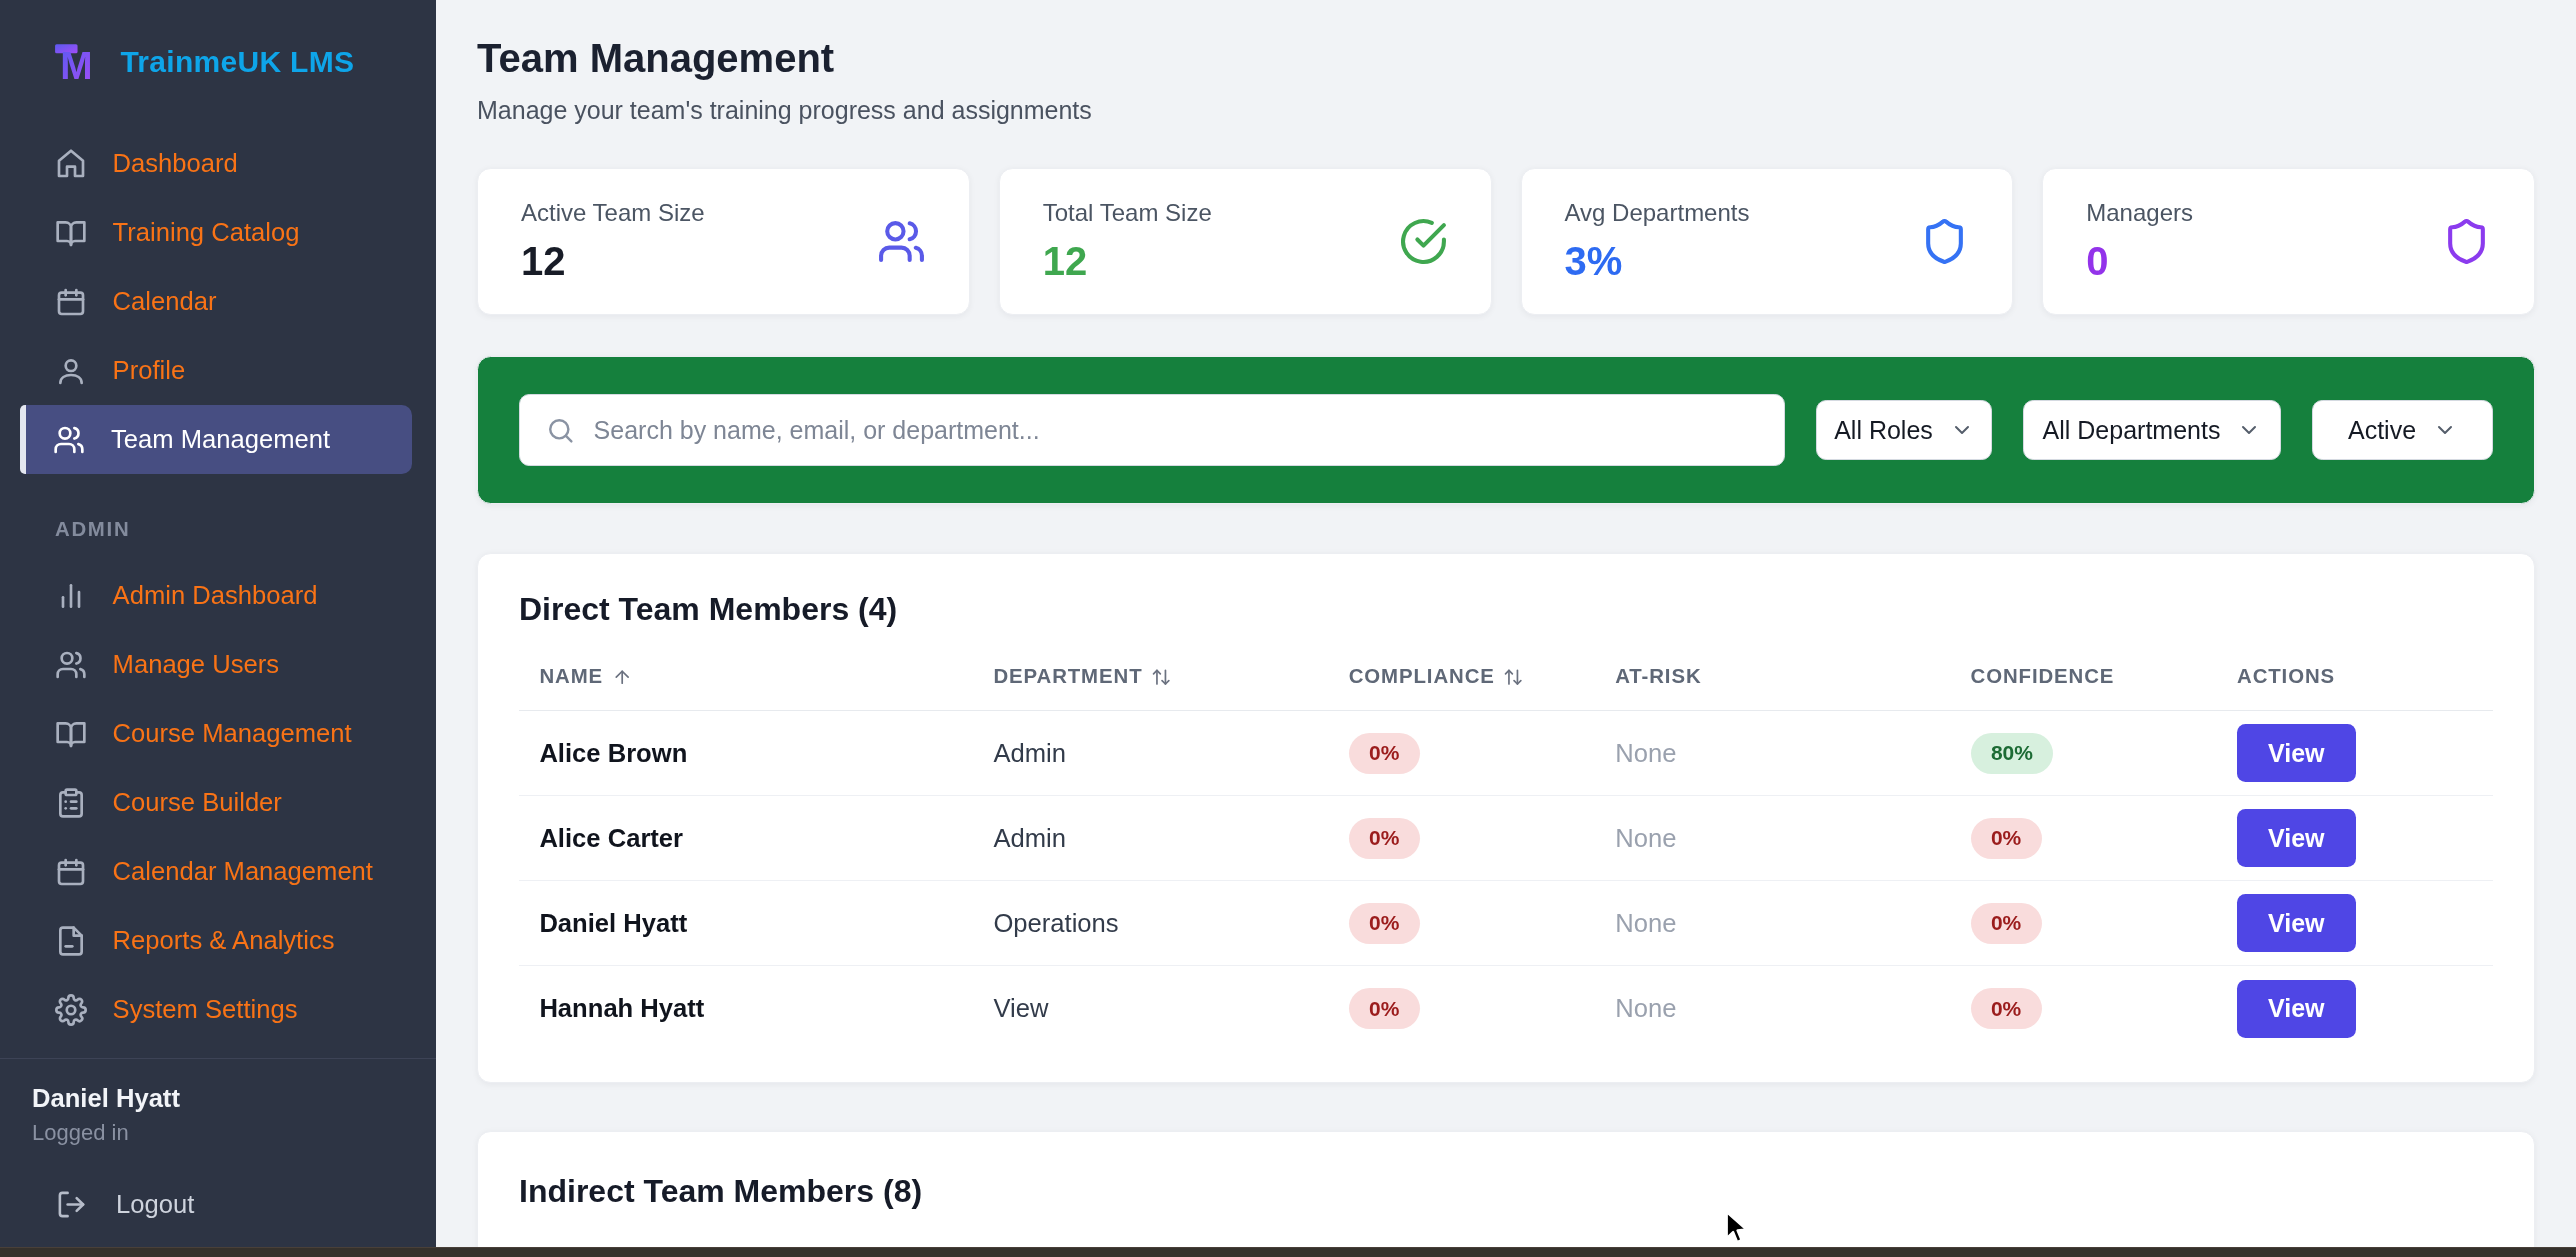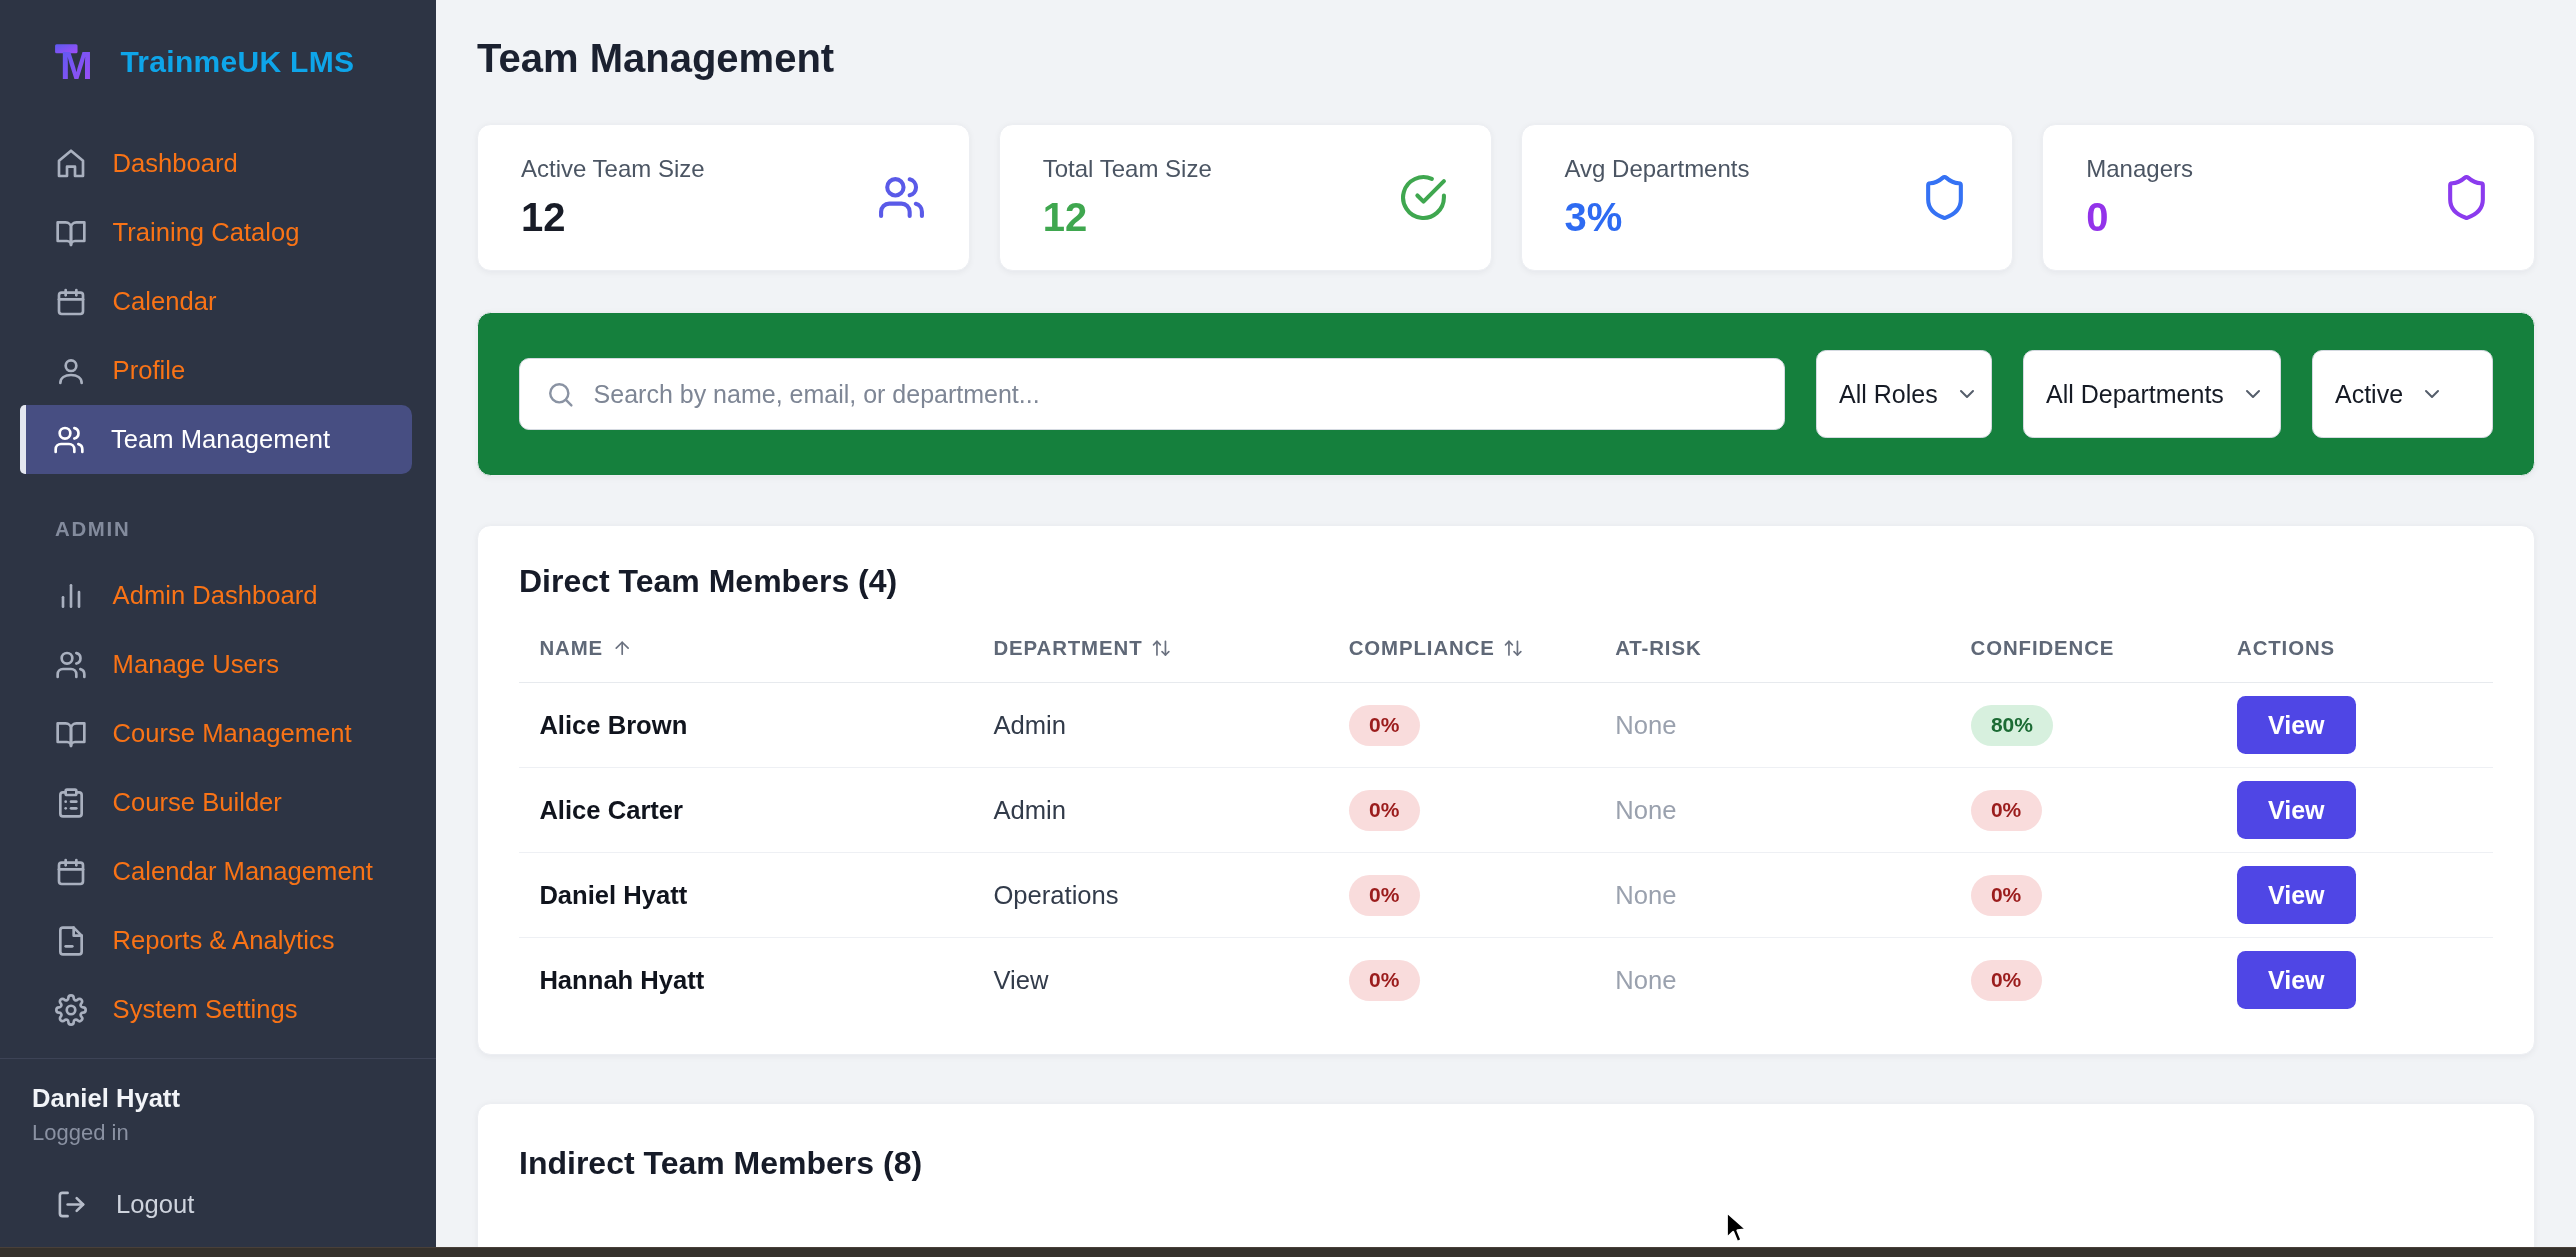--- a/index.html
+++ b/index.html
@@ -72,22 +72,22 @@
     flex:1; height:72px; border:1.7px solid #d5dae1; border-radius:10.2px;
     display:flex; align-items:center; gap:19px; padding:0 25.6px; background:#fff;
   }
   .search-box .search-icon { width:29px; height:29px; color:#8a93a3; flex:0 0 auto; }
   .search-box input {
     border:none; outline:none; flex:1; font-size:25px; color:#2a3240;
     font-family:"Liberation Sans", sans-serif; background:transparent;
   }
   .search-box input::placeholder { color:#7e8695; }
   .select {
-    height:88px; border:1.7px solid #d5dae1; border-radius:10.2px; background:#fff;
-    display:flex; align-items:center; justify-content:flex-start;
+    height:60px; border:1.7px solid #d5dae1; border-radius:10.2px; background:#fff;
+    display:flex; align-items:center; justify-content:center;
     padding:8px 22px; font-size:25px; color:#151a24; gap:17px; cursor:pointer; white-space:nowrap;
   }
   .select .chev { width:24px; height:24px; color:#555e6b; flex:0 0 auto; }
   .select.w-roles { width:176px; }
   .select.w-depts { width:258px; }
   .select.w-status { width:181px; }
 
   .table-card {
     margin-top:49px; background:#fff; border:0.9px solid #eceef2; border-radius:13.6px;
     box-shadow:0 1.7px 6.8px rgba(15,23,42,.05); padding:37px 41px 31px;
@@ -303,20 +303,21 @@
             <line x1="21" y1="12" x2="9" y2="12"></line>
           </svg>
         </span>
       <span>Logout</span>
     </div>
   </div>
 </aside>
 
 <main class="main">
   <h1 class="page-title">Team Management</h1>
+  <div class="page-subtitle">Manage your team's training progress and assignments</div>
 
   <div class="stats">
 
       <div class="stat-card">
         <div class="stat-info">
           <div class="stat-label">Active Team Size</div>
           <div class="stat-value" style="color: rgb(24, 28, 39);">12</div>
         </div>
         <span class="stat-icon" style="color: rgb(90, 90, 232);">
           <svg viewBox="0 0 24 24" width="100%" height="100%" fill="none" stroke="currentColor" stroke-width="2" stroke-linecap="round" stroke-linejoin="round">

